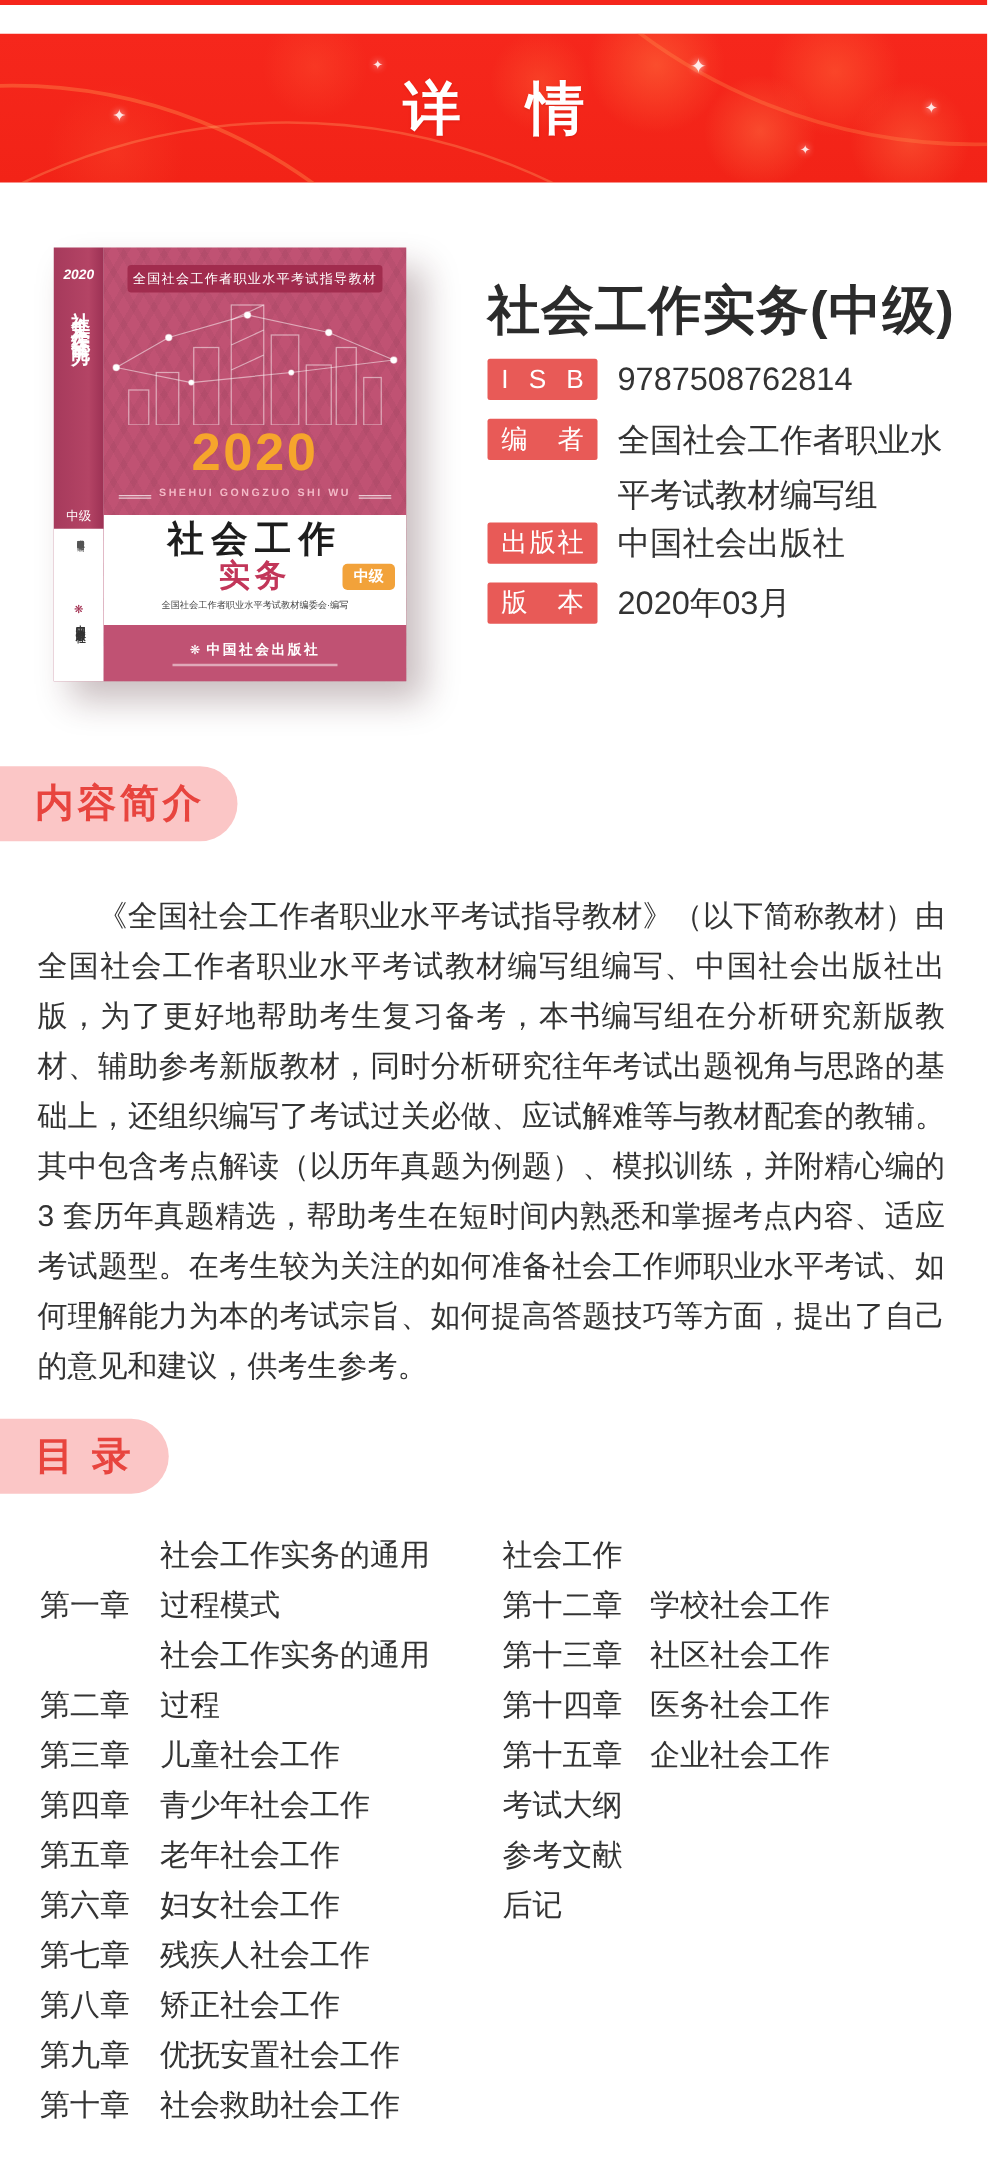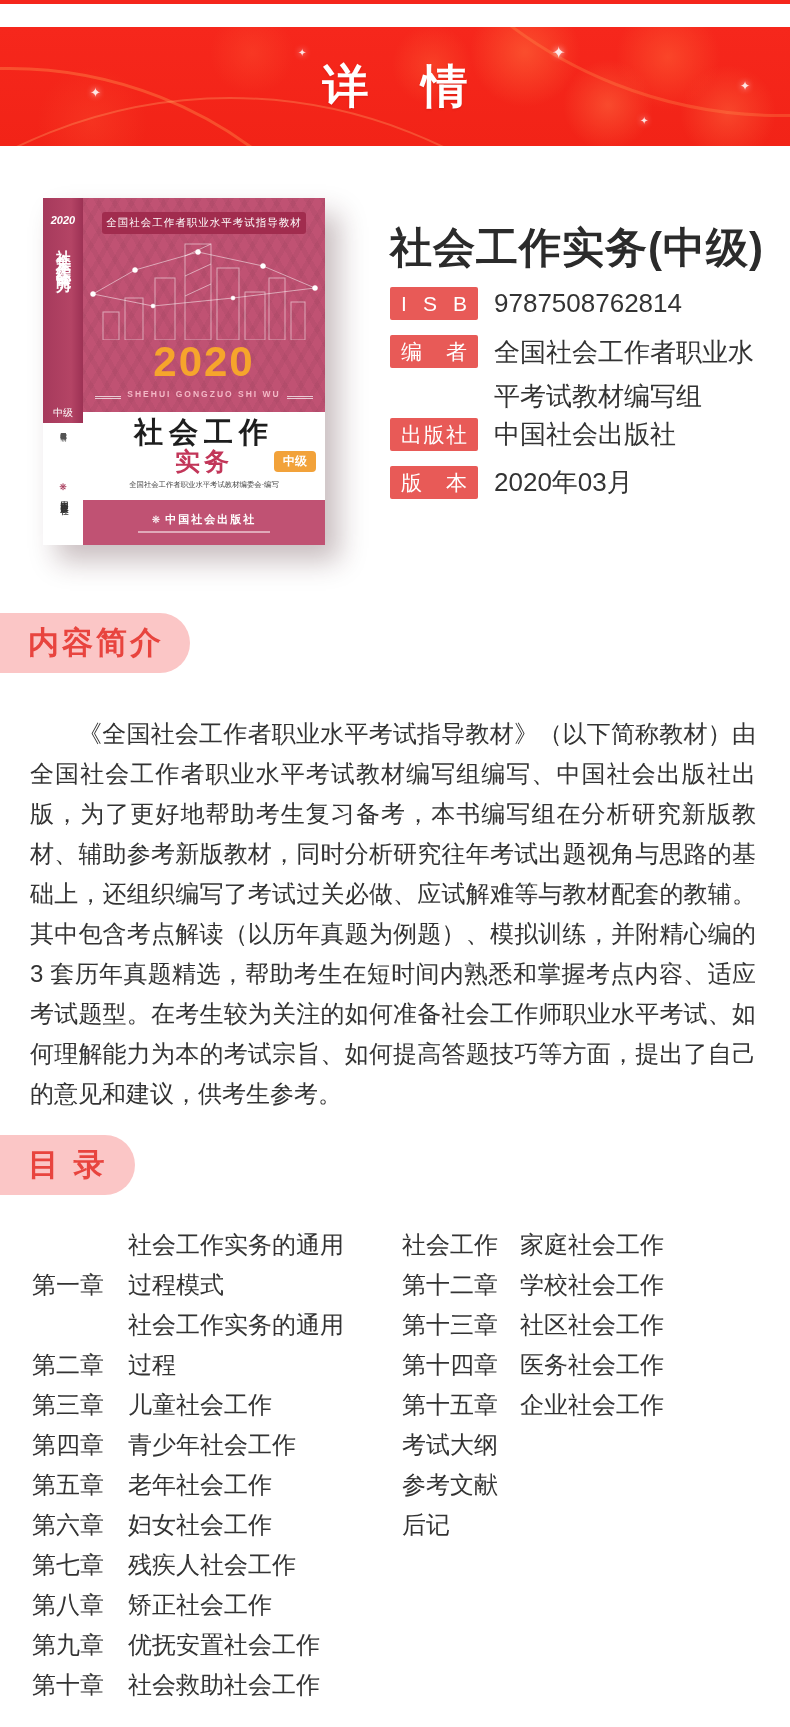--- a/index.html
+++ b/index.html
@@ -279,21 +279,20 @@
       </div>
     <div class="toc-row">
         <div class="toc-label">第十章</div>
         <div class="toc-title">社会救助社会工作</div>
       </div>
   </div>
 
   <div class="toc-col toc-right">
     <div class="toc-row">
         <div class="toc-label">社会工作</div>
-        <div class="toc-title">家庭社会工作</div>
       </div>
     <div class="toc-row">
         <div class="toc-label">第十二章</div>
         <div class="toc-title">学校社会工作</div>
       </div>
     <div class="toc-row">
         <div class="toc-label">第十三章</div>
         <div class="toc-title">社区社会工作</div>
       </div>
     <div class="toc-row">

